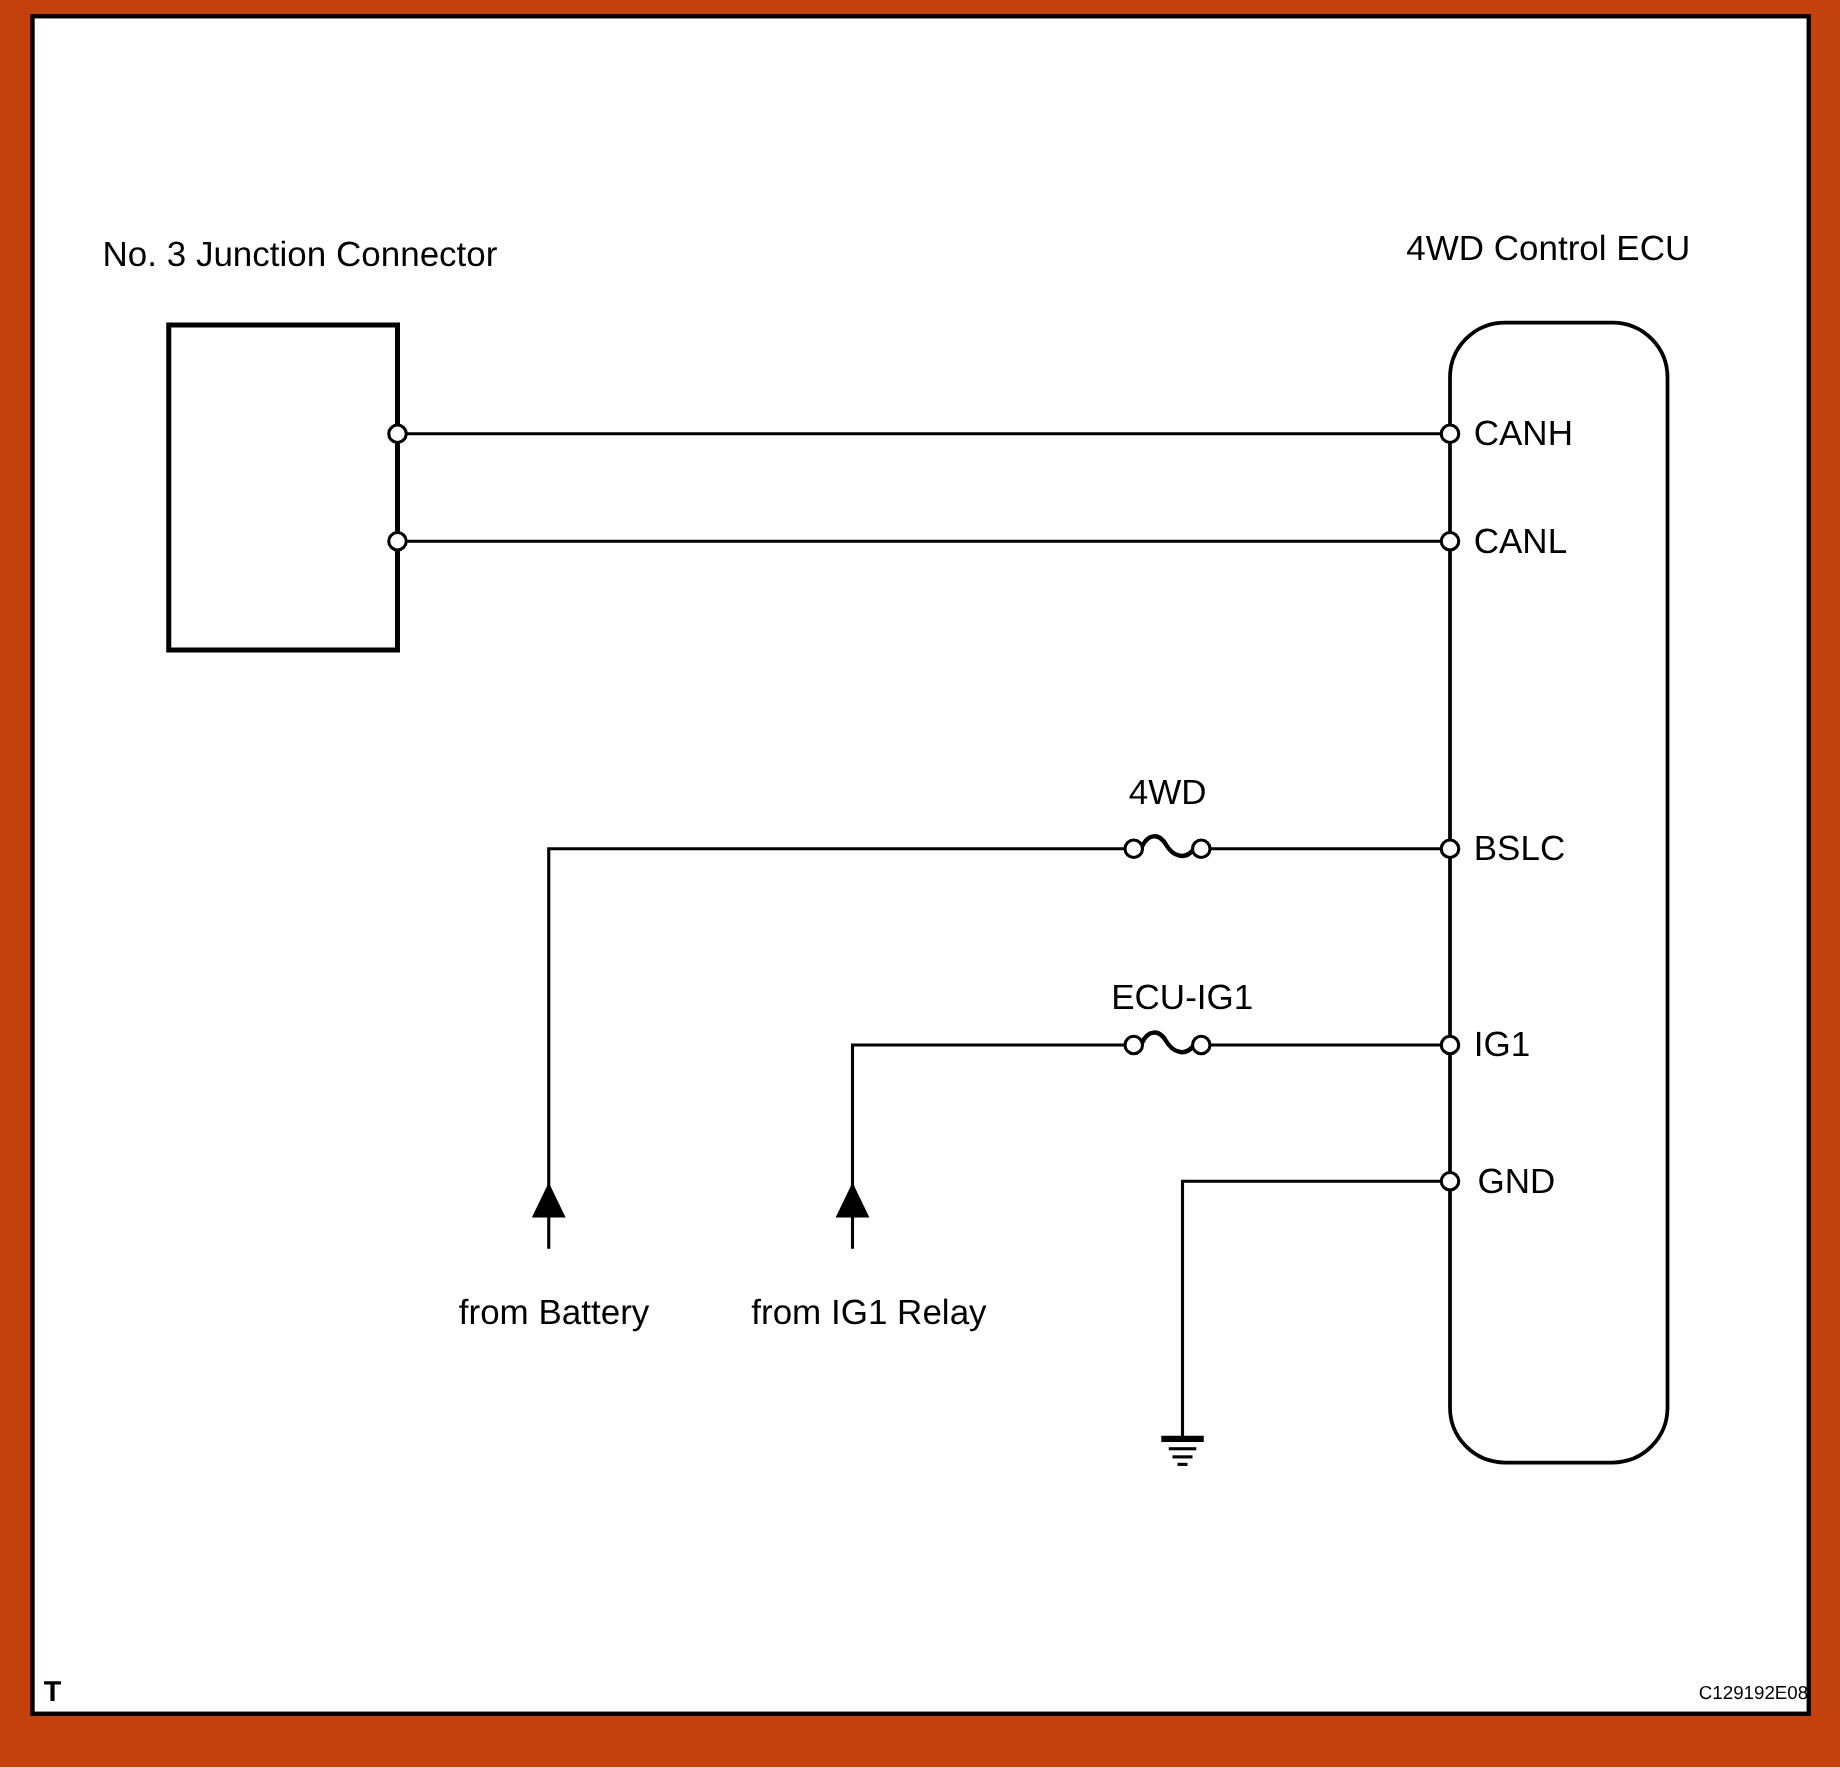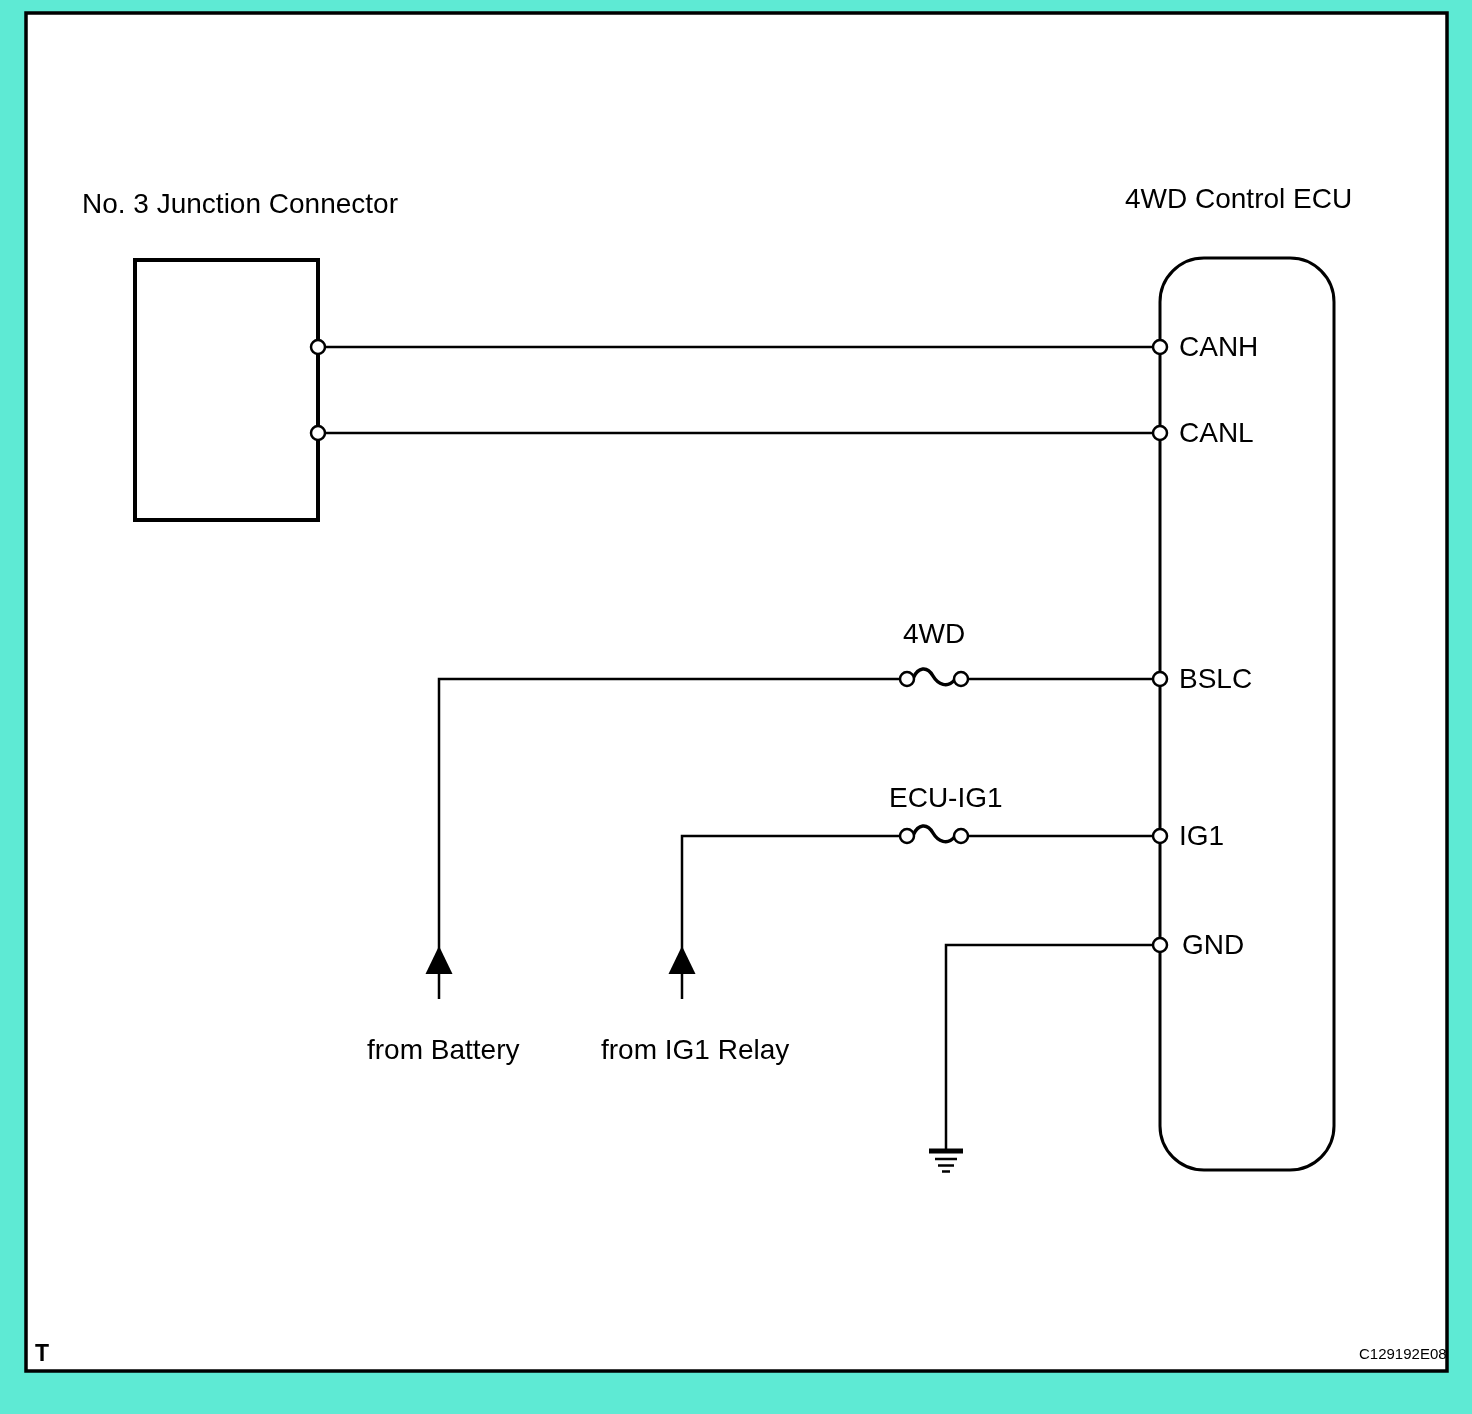--- a/index.html
+++ b/index.html
@@ -4,21 +4,21 @@
 <style>
   html, body {
     margin: 0;
     padding: 0;
     background: #ffffff;
   }
   .stage {
     position: relative;
     width: 1472px;
     height: 1414px;
-    background: #5eead4;
+    background: #c2410c;
     overflow: hidden;
   }
   svg {
     position: absolute;
     left: 0;
     top: 0;
   }
   .lbl {
     font-family: "Liberation Sans", sans-serif;
     font-size: 28px;

